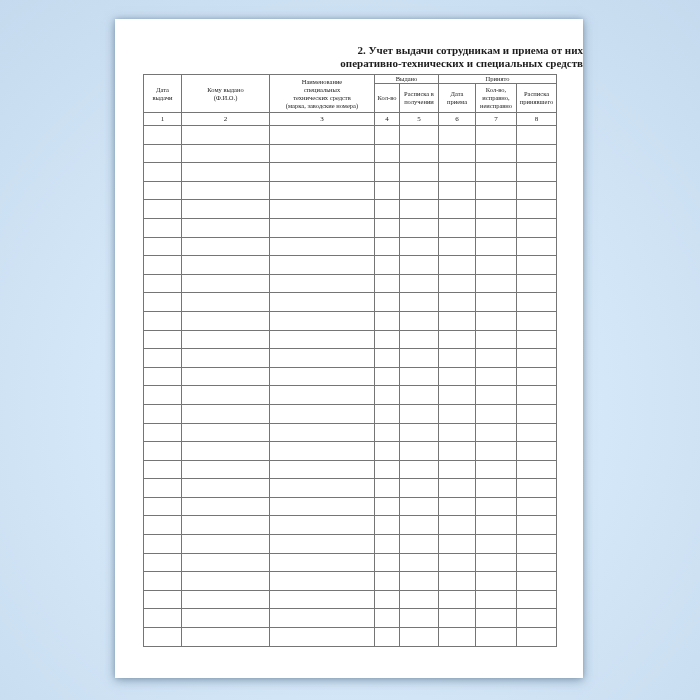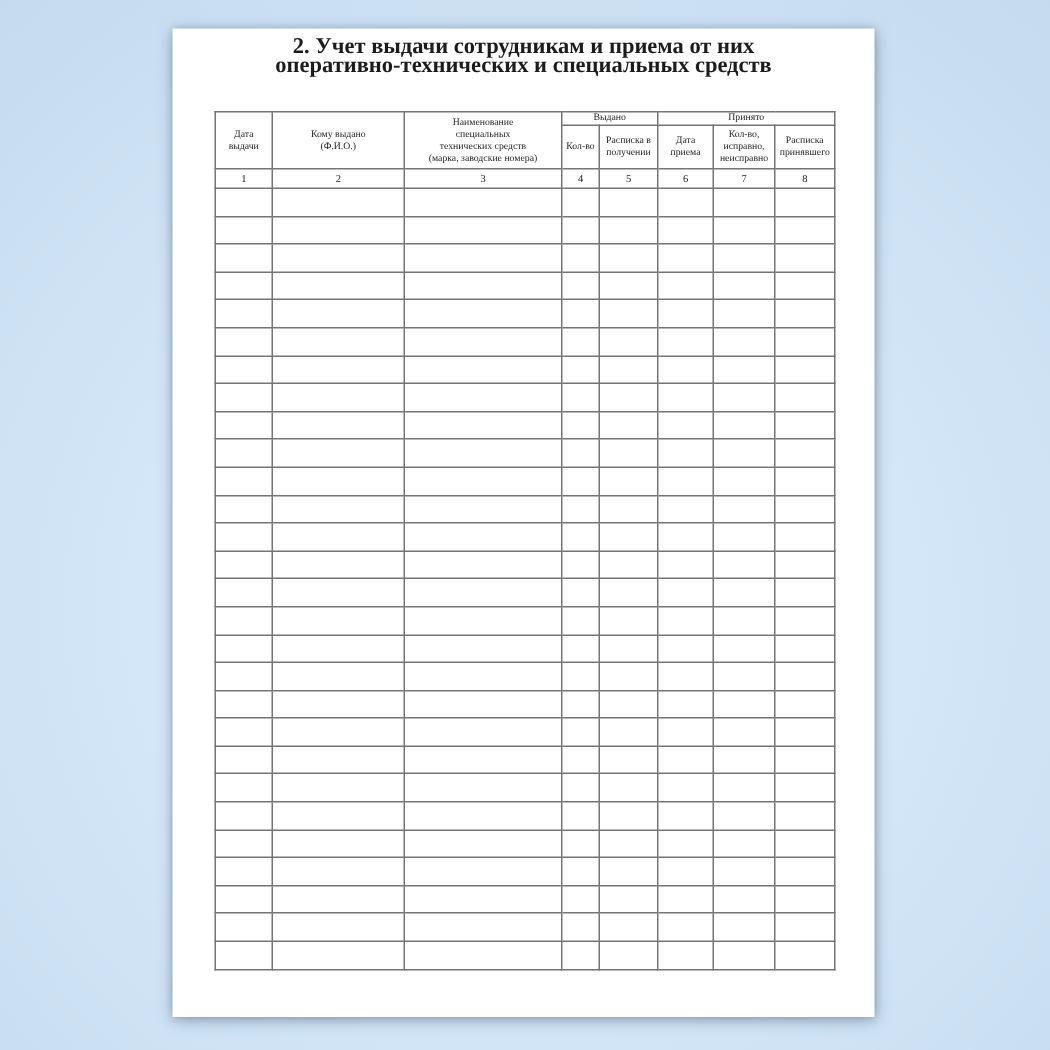--- a/index.html
+++ b/index.html
@@ -20,24 +20,24 @@
     width: 468px;
     height: 659px;
     background: var(--paper, #ffffff);
     box-shadow: 0 2px 10px rgba(72, 98, 126, 0.55), 0 0 4px rgba(96, 120, 142, 0.35);
   }
 
   .doc-title {
     position: absolute;
     left: 0;
     right: 0;
-    top: 6px;
-    text-align: center;
+    top: 25px;
+    text-align: right;
     font-weight: bold;
-    font-size: 15px;
+    font-size: 11px;
     line-height: 12.5px;
     color: var(--ink, #1c1c1c);
     white-space: pre-line;
   }
 
   table.form {
     position: absolute;
     left: 28px;
     top: 55px;
     width: 413px;

